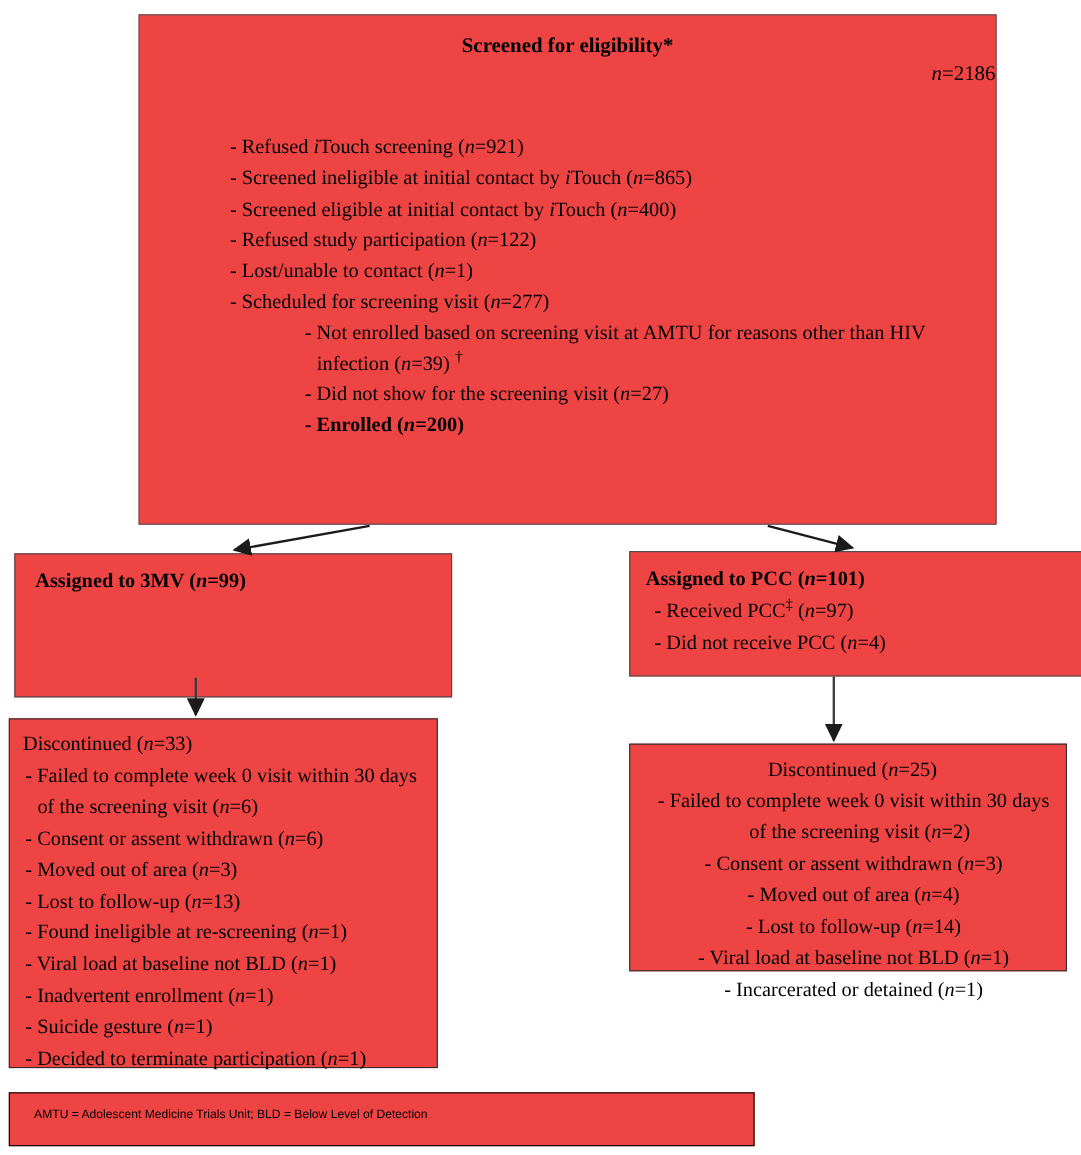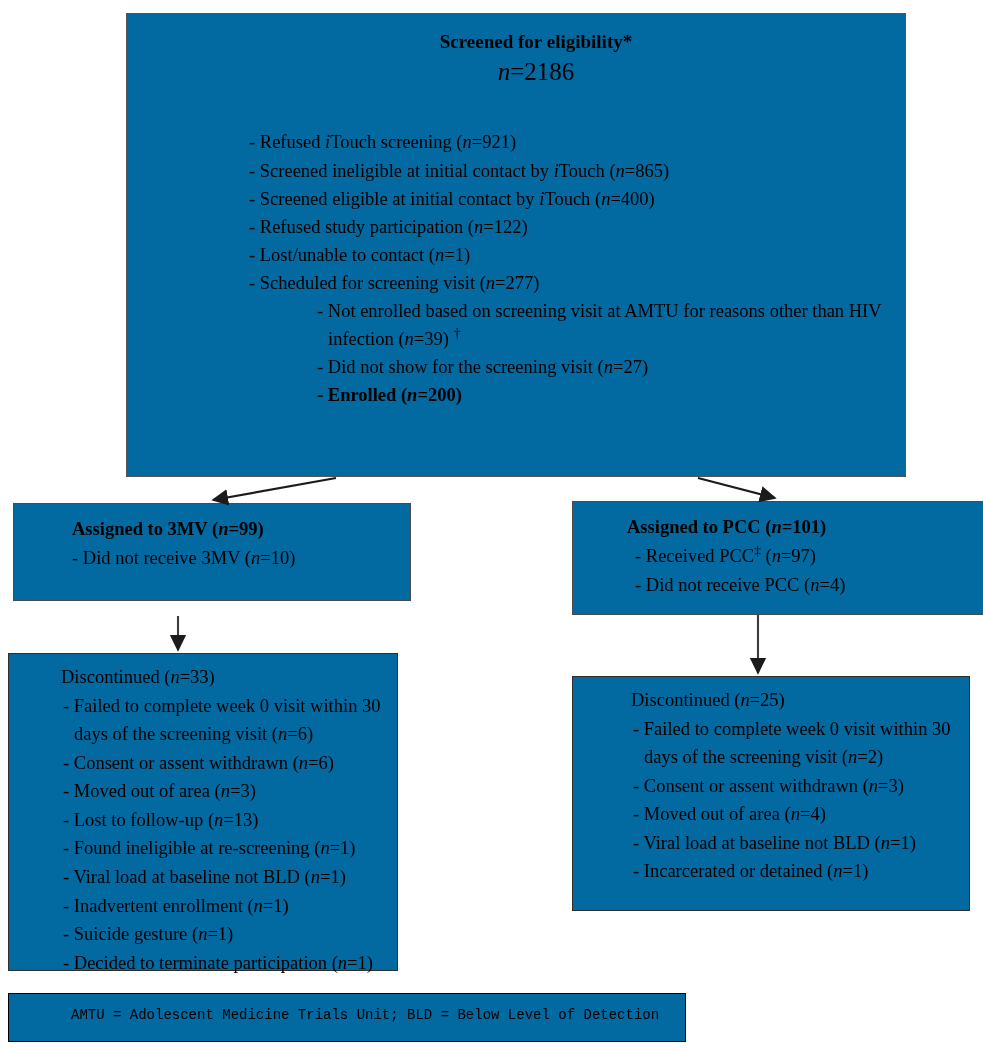--- a/index.html
+++ b/index.html
@@ -14,43 +14,42 @@
     font-family: "Liberation Serif", "DejaVu Serif", serif;
     color: #000000;
     overflow: hidden;
   }
 
   #flow-root { position: absolute; inset: 0; }
 
   .box {
     position: absolute;
     box-sizing: border-box;
-    background: #0369a1;
+    background: #ef4444;
     border: 1px solid #3a3a3a;
-    padding-left: 40px;
   }
 
   
   #box-screening {
     left: 126px;
     top: 13px;
     width: 780px;
     height: 464px;
     border: 1px solid #555555;
   }
   .screening-title {
     text-align: center;
     font-weight: bold;
     font-size: 19px;
     line-height: 1.35;
     margin-top: 15px;
   }
   .screening-n {
-    text-align: center;
-    font-size: 25px;
+    text-align: right;
+    font-size: 19px;
     line-height: 1.35;
   }
   .screening-list {
     margin: 40px 0 0 0;
     padding: 0 22px 0 82px;
     font-size: 18.5px;
     line-height: 1.52;
   }
   .lvl1 { padding-left: 0; }
   .lvl2 { padding-left: 34px; }
@@ -63,21 +62,21 @@
     padding-left: 79px;
   }
   .row-item { display: block; }
   .bold-item { font-weight: bold; }
 
   
   #box-assigned-3mv {
     left: 13px;
     top: 503px;
     width: 398px;
-    height: 98px;
+    height: 131px;
     border: 1px solid #4a4a4a;
   }
   #box-assigned-pcc {
     left: 572px;
     top: 501px;
     width: 449px;
     height: 114px;
     border: 1px solid #4a4a4a;
   }
   .assign-inner {
@@ -95,22 +94,23 @@
     left: 8px;
     top: 653px;
     width: 390px;
     height: 318px;
     border: 1px solid #2e2e2e;
   }
   #box-disc-pcc {
     left: 572px;
     top: 676px;
     width: 398px;
-    height: 235px;
+    height: 207px;
     border: 1px solid #2e2e2e;
+    text-align: center;
   }
   .disc-inner {
     padding: 9px 10px 0 12px;
     font-size: 18.5px;
     line-height: 1.545;
   }
   .disc-inner-right { padding-left: 18px; }
   .disc-title { display: block; }
   .disc-row {
     display: block;
@@ -120,22 +120,22 @@
 
   
   #box-legend {
     left: 8px;
     top: 993px;
     width: 678px;
     height: 49px;
     border: 1px solid #000000;
   }
   .legend-text {
-    font-family: Liberation Mono, monospace;
-    font-size: 14px;
+    font-family: Liberation Sans, sans-serif;
+    font-size: 11px;
     padding: 13px 0 0 22px;
   }
 
   
   .conn { position: absolute; overflow: visible; }
 
   .ital { font-style: italic; }
   sup.dag {
     font-size: 0.72em;
     vertical-align: super;
@@ -164,21 +164,20 @@
       <span class="row-item lvl2 hang">- Scheduled for screening visit (<span class="ital">n</span>=277)</span>
       <span class="row-item hang3">- Not enrolled based on screening visit at AMTU for reasons other than HIV infection (<span class="ital">n</span>=39) <span class="dagger-tail">†</span></span>
       <span class="row-item hang3">- Did not show for the screening visit (<span class="ital">n</span>=27)</span>
       <span class="row-item hang3 bold-item">- Enrolled (<span class="ital">n</span>=200)</span>
     </div>
   </div>
 
   <div class="box" id="box-assigned-3mv">
     <div class="assign-inner">
       <span class="assign-row assign-title">Assigned to 3MV (<span class="ital">n</span>=99)</span>
-      <span class="assign-row">- Did not receive 3MV (<span class="ital">n</span>=10)</span>
     </div>
   </div>
 
   <div class="box" id="box-assigned-pcc">
     <div class="assign-inner assign-inner-right">
       <span class="assign-row assign-title">Assigned to PCC (<span class="ital">n</span>=101)</span>
       <span class="assign-row indent">- Received PCC<sup class="dag">‡</sup> (<span class="ital">n</span>=97)</span>
       <span class="assign-row indent">- Did not receive PCC (<span class="ital">n</span>=4)</span>
     </div>
   </div>
@@ -197,20 +196,21 @@
       <span class="disc-row">- Decided to terminate participation (<span class="ital">n</span>=1)</span>
     </div>
   </div>
 
   <div class="box" id="box-disc-pcc">
     <div class="disc-inner disc-inner-right">
       <span class="disc-title">Discontinued (<span class="ital">n</span>=25)</span>
       <span class="disc-row">- Failed to complete week 0 visit within 30 days of the screening visit (<span class="ital">n</span>=2)</span>
       <span class="disc-row">- Consent or assent withdrawn (<span class="ital">n</span>=3)</span>
       <span class="disc-row">- Moved out of area (<span class="ital">n</span>=4)</span>
+      <span class="disc-row">- Lost to follow-up (<span class="ital">n</span>=14)</span>
       <span class="disc-row">- Viral load at baseline not BLD (<span class="ital">n</span>=1)</span>
       <span class="disc-row">- Incarcerated or detained (<span class="ital">n</span>=1)</span>
     </div>
   </div>
 
   <svg class="conn" style="left:0; top:0;" width="983" height="1050">
     <defs>
       <marker id="ah" markerWidth="9" markerHeight="9" refX="7.2" refY="4.5" orient="auto" markerUnits="strokeWidth">
         <path d="M0,0.6 L8,4.5 L0,8.4 Z" fill="#1b1b1b"></path>
       </marker>

